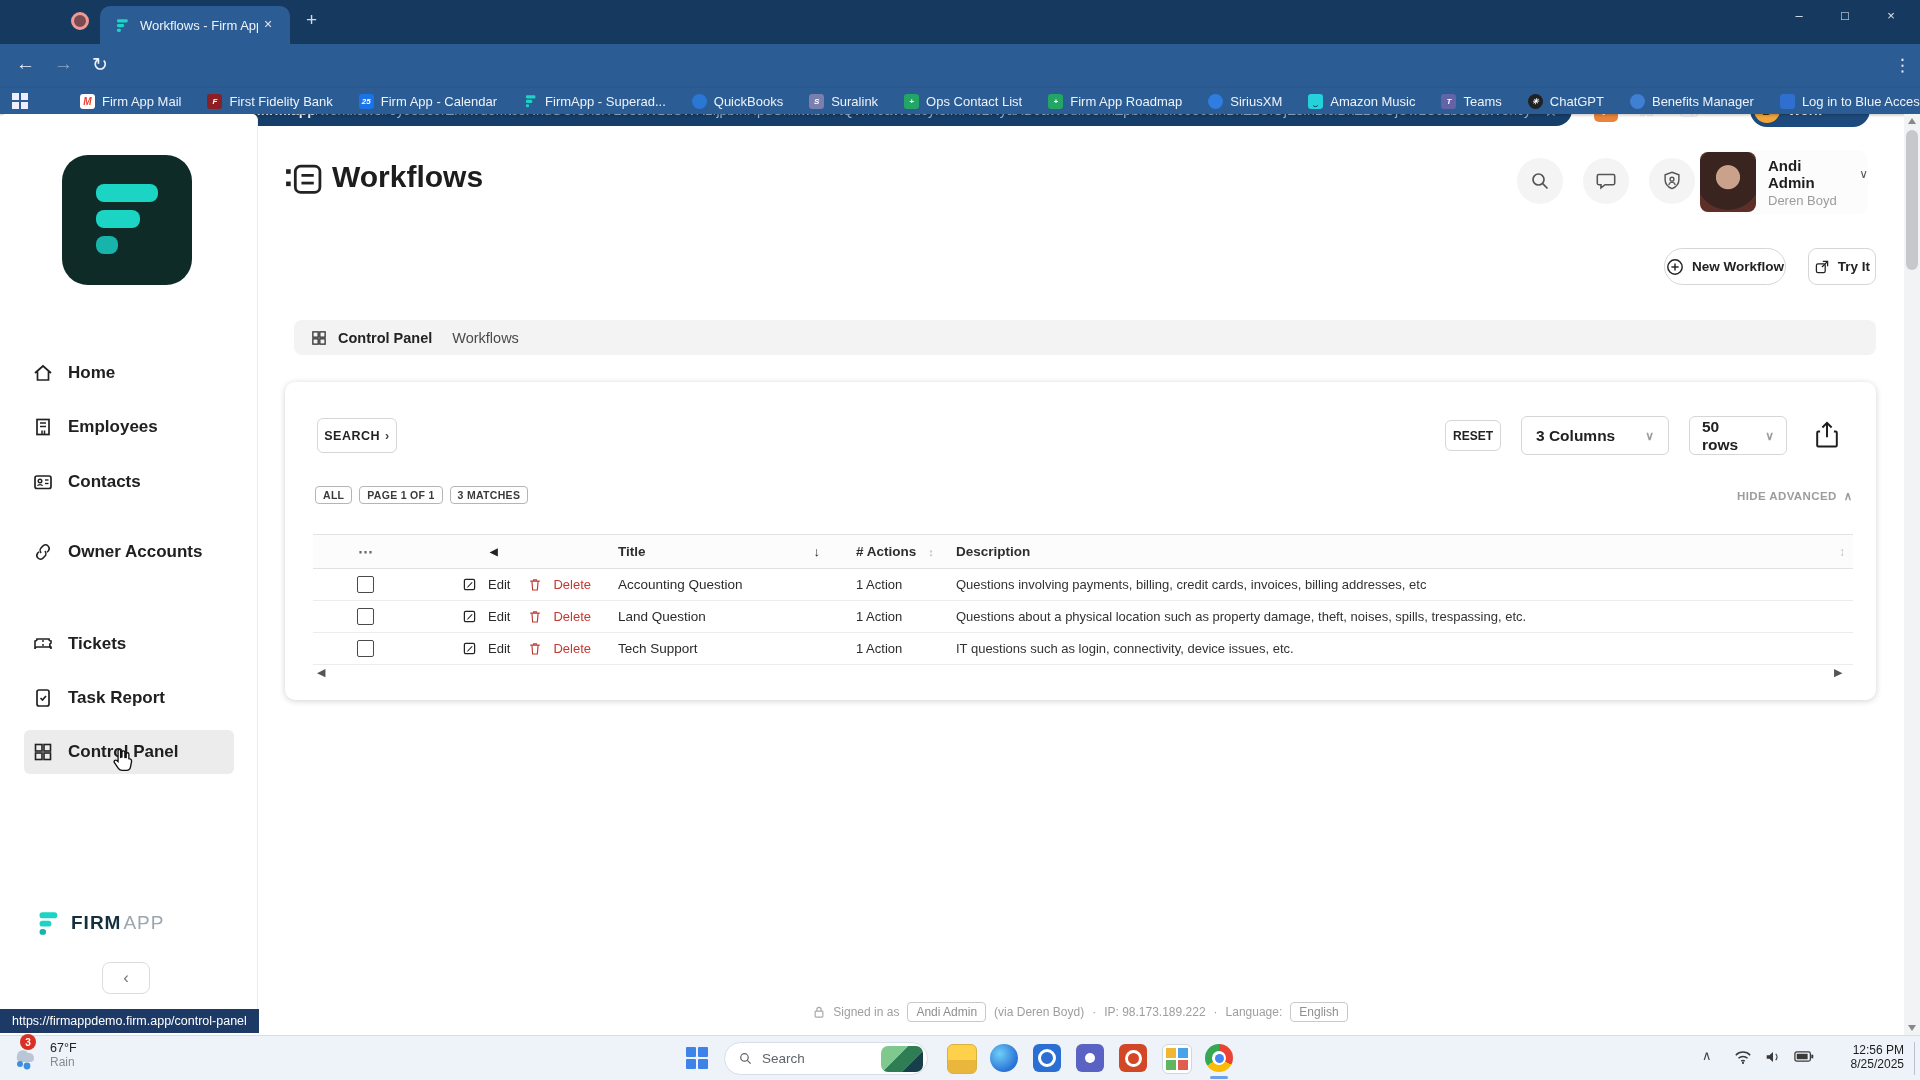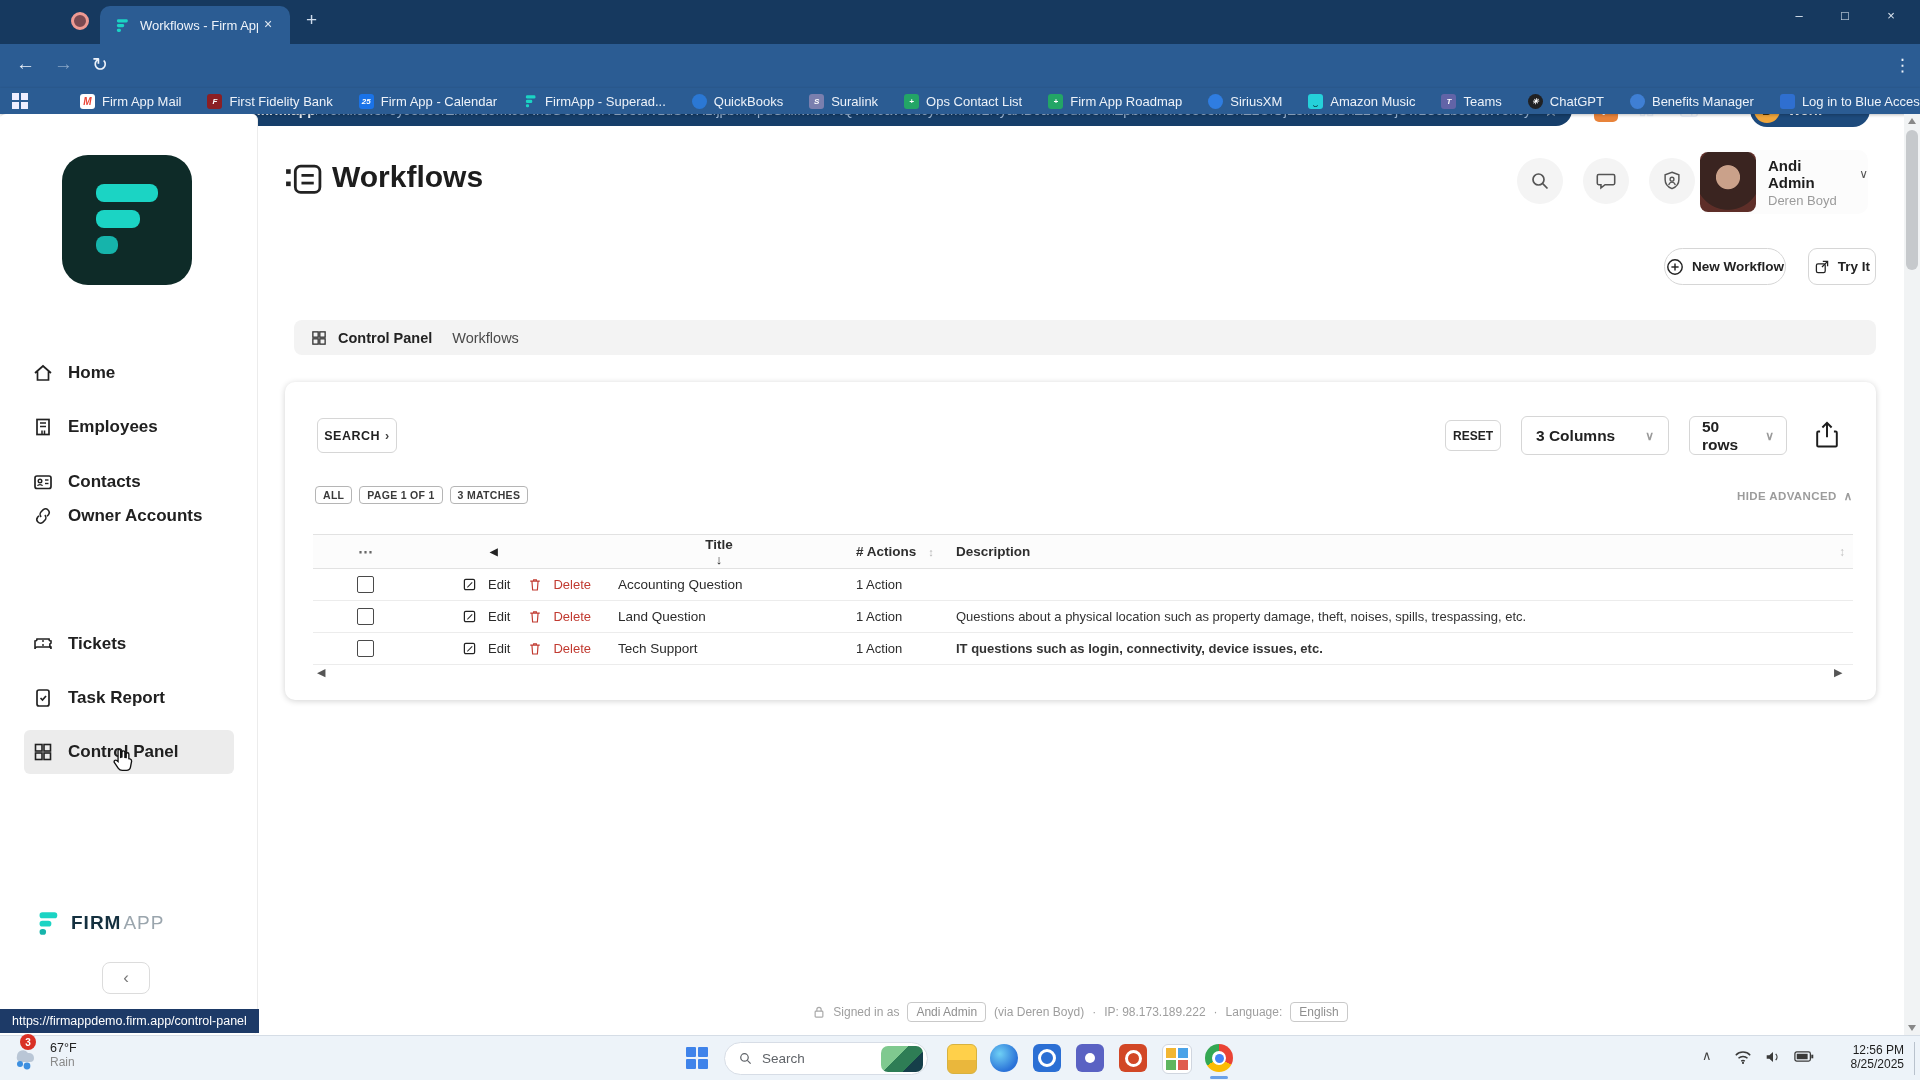--- a/index.html
+++ b/index.html
@@ -198,21 +198,21 @@
     <div class="nav-item" style="top:346px;">
         <svg width="22" height="22" viewBox="0 0 22 22">
           <rect x="3" y="5" width="16" height="12.5" rx="2" fill="none" stroke="#222" stroke-width="1.7"></rect>
           <circle cx="8" cy="10" r="1.8" fill="none" stroke="#222" stroke-width="1.4"></circle>
           <path d="M5.5 14.8 c.7-1.6 4.3-1.6 5 0" fill="none" stroke="#222" stroke-width="1.4"></path>
           <line x1="13" y1="9" x2="16.5" y2="9" stroke="#222" stroke-width="1.4"></line>
           <line x1="13" y1="12.5" x2="16.5" y2="12.5" stroke="#222" stroke-width="1.4"></line>
         </svg>
         <span class="lbl">Contacts</span>
       </div>
-    <div class="nav-item" style="top:380px;">
+    <div class="nav-item" style="top:416px;">
         <svg width="22" height="22" viewBox="0 0 24 24">
           <path d="M10 13a4 4 0 0 1 0-5.6l2.3-2.3a4 4 0 0 1 5.6 5.6l-1.5 1.5" fill="none" stroke="#222" stroke-width="1.7"></path>
           <path d="M14 11a4 4 0 0 1 0 5.6l-2.3 2.3a4 4 0 0 1-5.6-5.6l1.5-1.5" fill="none" stroke="#222" stroke-width="1.7"></path>
         </svg>
         <span class="lbl">Owner Accounts</span>
       </div>
     <div class="nav-item" style="top:508px;">
         <svg width="22" height="22" viewBox="0 0 22 22">
           <path d="M3 8 a2 2 0 0 0 2-2 h12 a2 2 0 0 0 2 2 v2 a2.2 2.2 0 0 0 0 4 v2 a2 2 0 0 0-2-2 H5 a2 2 0 0 0-2 2z" fill="none" stroke="#222" stroke-width="1.6"></path>
           <line x1="11" y1="7" x2="11" y2="15" stroke="#222" stroke-width="1.4" stroke-dasharray="2 2"></line>
@@ -342,21 +342,21 @@
     </div>
     <div class="abs flex" style="left:1452px;top:107px;gap:7px;font-size:11.5px;font-weight:bold;color:#9c9c9c;letter-spacing:.4px;">
         <span>HIDE ADVANCED</span>
         <span>∧</span>
       </div>
 
     <div class="tbl">
       <div class="trow thead">
         <div style="text-align:center;color:#666;font-size:15px;">⋯</div>
         <div style="padding-left:72px;font-size:10px;color:#222;">◀</div>
-        <div class="flex" style="padding-left:10px;justify-content:space-between;padding-right:14px;flex-direction:column;">
+        <div class="flex" style="padding-left:10px;justify-content:space-between;padding-right:14px;">
             <span>Title</span>
             <span style="font-size:13px;color:#1d1d1d;">↓</span>
           </div>
         <div class="flex" style="padding-left:22px;gap:12px;">
             <span># Actions</span>
             <span style="font-size:11px;color:#b5b5b5;">↕</span>
           </div>
         <div class="flex" style="padding-left:12px;justify-content:space-between;padding-right:8px;">
             <span>Description</span>
             <span style="font-size:12px;color:#c2c2c2;">↕</span>
@@ -377,20 +377,21 @@
             </span>
           <span class="lnk" style="color:#c13a30;">
               <svg width="14" height="15" viewBox="0 0 20 22">
                 <path d="M3 6 h14 M8 6 V4 h4 v2 M5.5 6 l1 13 h7 l1-13" fill="none" stroke="#c13a30" stroke-width="1.7"></path>
               </svg>
               <span>Delete</span>
             </span>
         </div>
         <div style="padding-left:10px;">Accounting Question</div>
         <div style="padding-left:22px;font-size:13px;">1 Action</div>
+        <div style="padding-left:12px;font-size:13px;color:#333;">Questions involving payments, billing, credit cards, invoices, billing addresses, etc</div>
       </div>
 
       <div class="trow tr">
         <div style="display:flex;justify-content:center;">
             <span class="checkbox"></span>
           </div>
         <div class="flex" style="padding-left:44px;gap:18px;">
           <span class="lnk">
               <svg width="15" height="15" viewBox="0 0 22 22">
                 <rect x="3.5" y="3.5" width="15" height="15" rx="2" fill="none" stroke="#222" stroke-width="1.8"></rect>
@@ -424,21 +425,21 @@
             </span>
           <span class="lnk" style="color:#c13a30;">
               <svg width="14" height="15" viewBox="0 0 20 22">
                 <path d="M3 6 h14 M8 6 V4 h4 v2 M5.5 6 l1 13 h7 l1-13" fill="none" stroke="#c13a30" stroke-width="1.7"></path>
               </svg>
               <span>Delete</span>
             </span>
         </div>
         <div style="padding-left:10px;">Tech Support</div>
         <div style="padding-left:22px;font-size:13px;">1 Action</div>
-        <div style="padding-left:12px;font-size:13px;color:#333;font-weight:bold;">IT questions such as login, connectivity, device issues, etc.</div>
+        <div style="padding-left:12px;font-size:13px;color:#333;">IT questions such as login, connectivity, device issues, etc.</div>
       </div>
     </div>
 
     <span class="abs" style="left:32px;top:284px;font-size:11px;color:#555;">◀</span>
     <span class="abs" style="left:1549px;top:284px;font-size:11px;color:#555;">▶</span>
   </div>
 
   <div class="abs flex" style="left:257px;top:1002px;width:1647px;justify-content:center;gap:8px;font-size:12px;color:#9e9e9e;">
     <svg width="12" height="14" viewBox="0 0 14 16">
         <rect x="2.5" y="7" width="9" height="7" rx="1" fill="none" stroke="#aaa" stroke-width="1.4"></rect>

